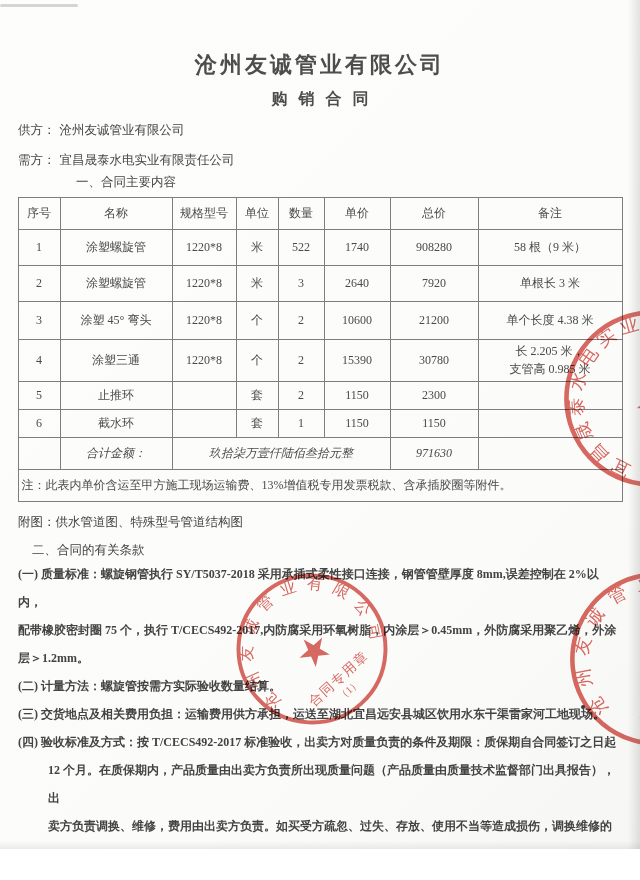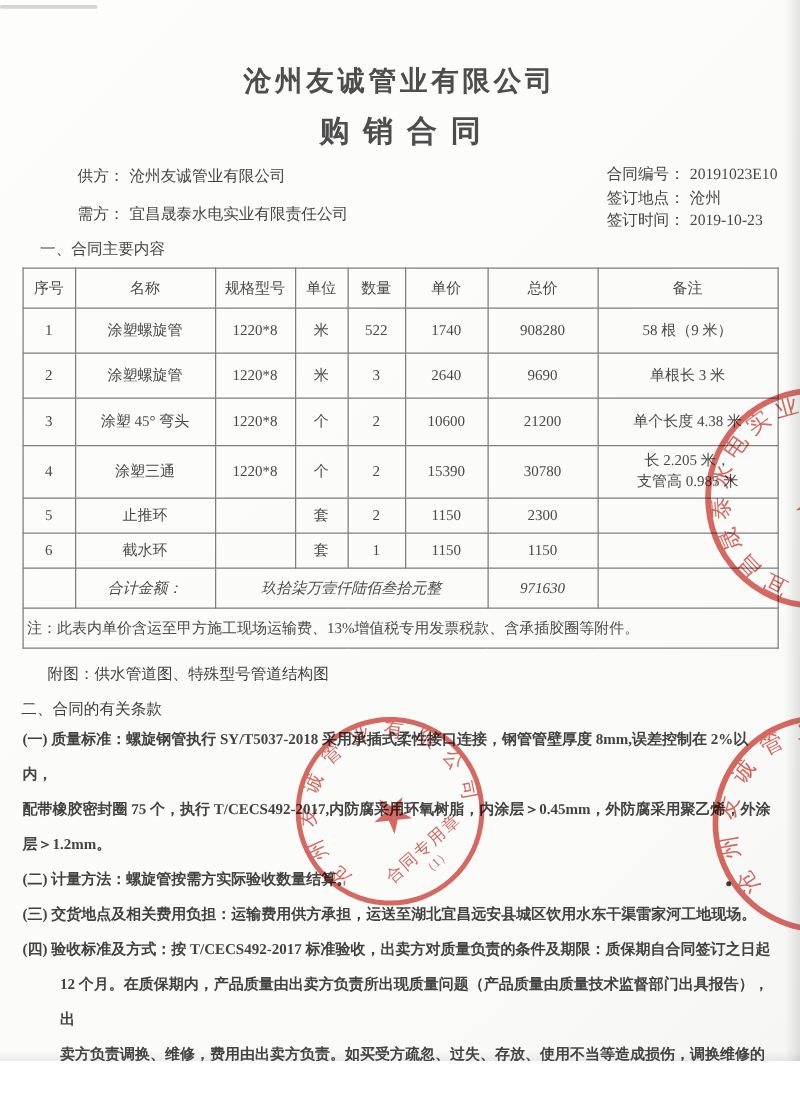--- a/index.html
+++ b/index.html
@@ -10,44 +10,44 @@
   }
   .page::before { content:""; position:absolute; top:0; right:0; width:12px; height:100%;
     background:linear-gradient(to right, rgba(0,0,0,0), rgba(90,90,90,.16)); z-index:6; pointer-events:none; }
   .page::after { content:""; position:absolute; left:0; bottom:0; width:100%; height:8px;
     background:linear-gradient(to bottom, rgba(0,0,0,0), rgba(90,90,90,.10)); z-index:6; pointer-events:none; }
   .top-smudge { position:absolute; top:4px; left:0; width:78px; height:3px;
     background:rgba(110,110,110,.28); border-radius:2px; }
 
   .title { margin:50px 0 0; text-align:center; font-size:22px; font-weight:600;
     letter-spacing:3px; color:#4d4d4d; }
-  .subtitle { margin:9px 0 0; text-align:center; font-size:24px; font-weight:600;
+  .subtitle { margin:9px 0 0; text-align:center; font-size:16px; font-weight:600;
     letter-spacing:11px; text-indent:11px; color:#4d4d4d; }
 
   .meta { display:flex; justify-content:space-between; padding:0 18px; margin-top:9px;
-    font-size:12.5px; color:#454545;margin-left:44px; }
+    font-size:12.5px; color:#454545; }
   .meta .left .line1 { margin-top:3px; }
   .meta .left .line2 { margin-top:13px; }
   .meta .right div { line-height:18.5px; }
   .meta .lbl { margin-right:4px; }
 
-  .sec-title { padding:0 32px; font-size:12.5px; margin-top:5px; color:#454545; }
+  .sec-title { padding:0 32px; font-size:12.5px; margin-top:5px; color:#454545;margin-left:44px; }
 
   table.items { width:604px; margin:6px auto 0; border-collapse:collapse; table-layout:fixed;
     font-size:12px; color:#4a4a4a; text-align:center; }
   table.items th, table.items td { border:1px solid #7e7e7e; font-weight:normal; padding:2px 3px;
     vertical-align:middle; overflow:hidden; }
   tr.h-head { height:32px;text-align:center; } tr.h-r1 { height:36px; } tr.h-r2 { height:36px; }
   tr.h-r3 { height:38px; } tr.h-r4 { height:42px; } tr.h-r5 { height:28px; }
   tr.h-r6 { height:28px; } tr.h-tot { height:32px;font-style:italic; } tr.h-note { height:32px; }
   td.prewrap { white-space:pre-line; line-height:1.45; }
   td.tnote { text-align:left; padding-left:6px; font-size:12px; }
 
-  .attachment { padding:0 18px; margin-top:12px; font-size:12.5px;margin-left:20px; }
-  .sec2-title { padding:0 17px; margin-top:11px; font-size:12.5px; }
+  .attachment { padding:0 18px; margin-top:12px; font-size:12.5px; }
+  .sec2-title { padding:0 32px; margin-top:11px; font-size:12.5px; }
   .clauses { padding:0 18px; margin-top:1px; font-size:12px; line-height:28px; color:#434343; }
   .clause { white-space:pre-wrap;font-weight:bold; }
   .clause.hang { padding-left:30px; text-indent:-30px; }
 
   .stamp { position:absolute; color:#d0443a; opacity:.8; mix-blend-mode:multiply; z-index:5; }
   .stamp text { fill:currentColor; font-family:"Liberation Serif", serif; }
   .stamp-buyer { left:560px; top:306px; transform:rotate(-38deg); }
   .stamp-sup-c { left:233px; top:570px; transform:rotate(-42deg); }
   .stamp-sup-r { left:566px; top:568px; transform:rotate(-28deg); }
   .arc-b { font-size:20px; letter-spacing:6px; }
@@ -67,31 +67,20 @@
   <div class="title">沧州友诚管业有限公司</div>
   <div class="subtitle">购销合同</div>
 
   <div class="meta">
     <div class="left">
       <div class="line1">
         <span class="lbl">供方：</span><span>沧州友诚管业有限公司</span>
       </div>
       <div class="line2">
         <span class="lbl">需方：</span><span>宜昌晟泰水电实业有限责任公司</span>
-      </div>
-    </div>
-    <div class="right">
-      <div>
-        <span class="lbl">合同编号：</span><span>20191023E10</span>
-      </div>
-      <div>
-        <span class="lbl">签订地点：</span><span>沧州</span>
-      </div>
-      <div>
-        <span class="lbl">签订时间：</span><span>2019-10-23</span>
       </div>
     </div>
   </div>
 
   <div class="sec-title">一、合同主要内容</div>
 
   <table class="items">
     <colgroup>
       <col style="width:42px">
         <col style="width:112px">
@@ -125,21 +114,21 @@
         <td>908280</td>
         <td>58 根（9 米）</td>
       </tr>
       <tr class="h-r2">
         <td>2</td>
         <td>涂塑螺旋管</td>
         <td>1220*8</td>
         <td>米</td>
         <td>3</td>
         <td>2640</td>
-        <td>9690</td>
+        <td>7920</td>
         <td>单根长 3 米</td>
       </tr>
       <tr class="h-r3">
         <td>3</td>
         <td>涂塑 45° 弯头</td>
         <td>1220*8</td>
         <td>个</td>
         <td>2</td>
         <td>10600</td>
         <td>21200</td>

